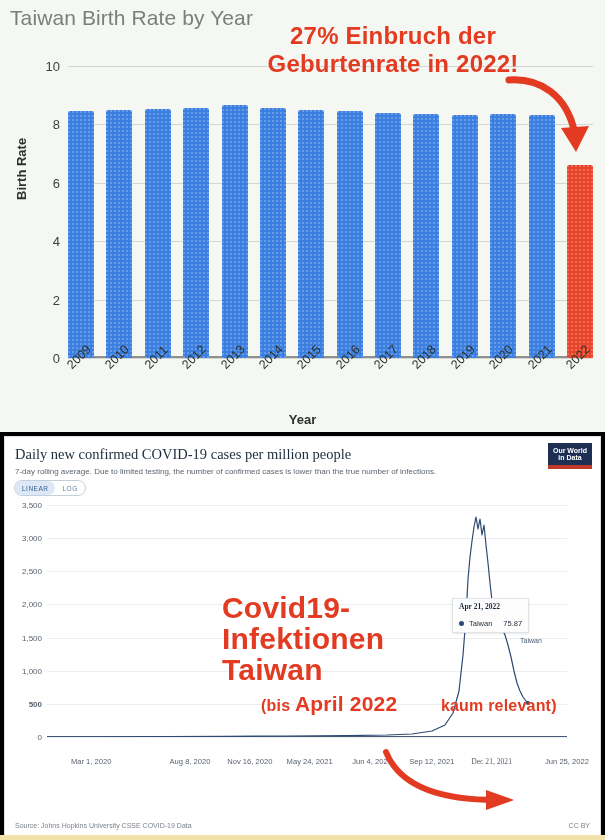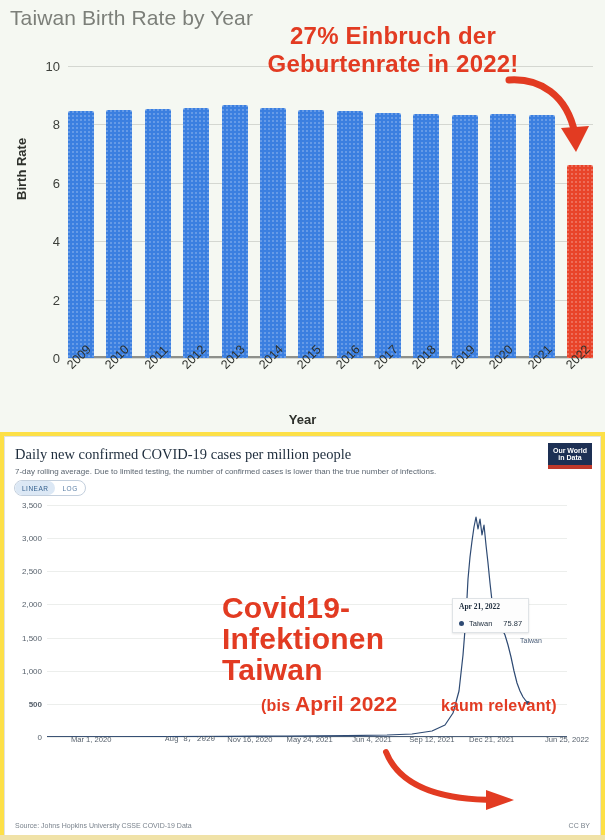--- a/index.html
+++ b/index.html
@@ -4,21 +4,21 @@
 <title>Taiwan Birth Rate &amp; COVID</title>
 <style>
   html,body{margin:0;padding:0;}
   body{
     width:605px;height:840px;
     background:#f3f6f0;
     font-family:"Liberation Sans", sans-serif;
     overflow:hidden;
     position:relative;
   }
-  .page{position:relative;width:605px;height:840px;overflow:hidden;background:#fde047;}
+  .page{position:relative;width:605px;height:840px;overflow:hidden;background:#000000;}
 
   
   .kebab{position:absolute;top:4px;right:8px;width:12px;height:28px;display:flex;
          flex-direction:column;align-items:center;justify-content:space-between;cursor:pointer;}
   .kebab i{display:block;width:3.5px;height:3.5px;border-radius:50%;background:#6c6f6a;}
 
   
   .barpanel{position:absolute;left:0;top:0;width:605px;height:432px;background:#f5f8f2;}
   .bar-title{position:absolute;left:10px;top:6px;font-size:21px;color:#7c7f79;letter-spacing:.1px;}
 
@@ -67,21 +67,21 @@
   .toggle div{font-size:6.5px;letter-spacing:.5px;padding:0 7px;display:flex;align-items:center;
               color:#5b7fa6;cursor:pointer;}
   .toggle div.on{background:#dce8f5;color:#35618f;border-radius:7px;}
 
   .cplot{position:absolute;left:42px;top:68px;width:520px;height:232px;}
   .cgrid{position:absolute;left:0;width:100%;height:1px;background:#eceeec;}
   .cbase{position:absolute;left:0;bottom:0;width:100%;height:1.2px;background:#4a5d78;}
   .cytick{position:absolute;right:calc(100% + 5px);transform:translateY(-50%);
           font-size:8px;color:#58626d;white-space:nowrap;
           font-family:"Liberation Sans", sans-serif;}
-  .cxticks{position:absolute;left:42px;top:298px;width:520px;height:14px;}
+  .cxticks{position:absolute;left:42px;top:320px;width:520px;height:14px;}
   .cxtick{position:absolute;transform:translateX(-50%);font-size:7.6px;color:#58626d;white-space:nowrap;}
   .endpoint{position:absolute;width:4px;height:4px;border-radius:50%;background:#2e4a73;
             transform:translate(-50%,-50%);}
   .serieslabel{position:absolute;font-size:7px;color:#4a5d78;}
 
   .tooltip{position:absolute;left:452px;top:598px;background:#fdfdfd;border:1px solid #dfe3e6;
            padding:3px 6px 4px;box-shadow:0 1px 2px rgba(0,0,0,.10);}
   .tt-date{font-size:7.5px;color:#1d2c3c;font-weight:bold;margin-bottom:8px;
            font-family:"Liberation Serif", serif;}
   .tt-row{display:flex;align-items:center;gap:5px;font-size:7.5px;color:#1d2c3c;}
@@ -244,26 +244,26 @@
       <div class="cbase"></div>
       <svg id="covid-line-svg" width="520" height="232" viewBox="0 0 520 232" preserveAspectRatio="none" style="position:absolute;left:0;top:0;">
         <polyline id="covid-line" fill="none" stroke="#2e4a73" stroke-width="1.2" stroke-linejoin="round" points="0,232 60,232 120,231.6 180,231.4 240,231 300,230.6 340,230 365,229 385,226 398,220 406,208 412,186 416,150 419,112 421,74 423,52 425,36 427,22 429,12 431,24 433,14 435,30 437,20 439,40 441,58 443,78 445,96 447,104 449,112 452,118 455,124 458,130 461,140 464,152 467,166 470,178 473,186 476,192 479,196 481,198"></polyline>
       </svg>
       <div class="endpoint" id="covid-endpoint" style="left: 481px; top: 198px;"></div>
       <div class="serieslabel" id="covid-series-label" style="left: 473px; top: 132px;">Taiwan</div>
     </div>
 
     <div class="cxticks" id="covid-xticks">
         <div class="cxtick" style="left: 44.2px;">Mar 1, 2020</div>
-        <div class="cxtick" style="left: 143px; font-family: Liberation Mono, monospace;">Aug 8, 2020</div>
+        <div class="cxtick" style="left: 143px;">Aug 8, 2020</div>
         <div class="cxtick" style="left: 202.8px;">Nov 16, 2020</div>
         <div class="cxtick" style="left: 262.6px;">May 24, 2021</div>
         <div class="cxtick" style="left: 325px;">Jun 4, 2021</div>
         <div class="cxtick" style="left: 384.8px;">Sep 12, 2021</div>
-        <div class="cxtick" style="left: 444.6px;">Dec 21, 2021</div>
+        <div class="cxtick" style="left: 444.6px; font-family: Liberation Serif, serif;">Dec 21, 2021</div>
         <div class="cxtick" style="left: 520px;">Jun 25, 2022</div>
       </div>
 
     <div class="c-source">Source: Johns Hopkins University CSSE COVID-19 Data</div>
     <div class="c-cc">CC BY</div>
   </div>
 
   <div class="tooltip">
     <div class="tt-date">Apr 21, 2022</div>
     <div class="tt-row">

